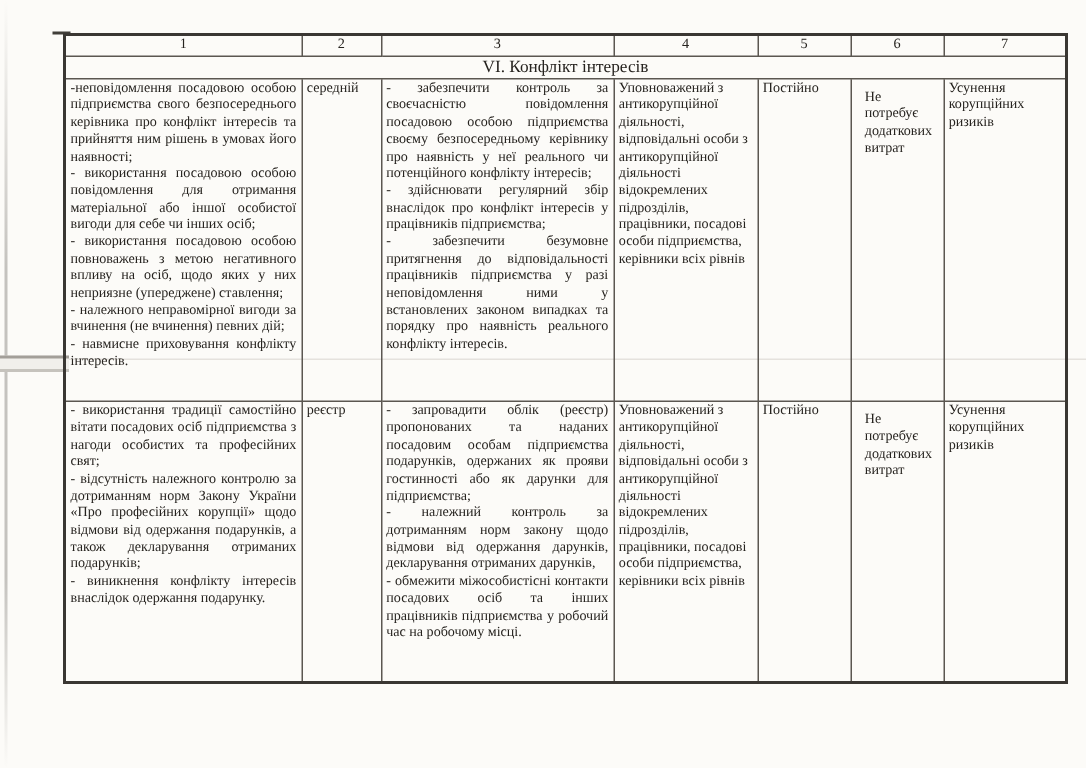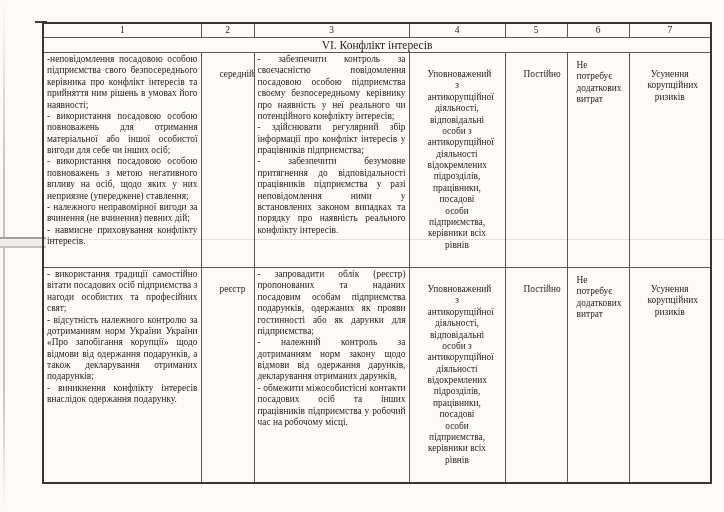--- a/index.html
+++ b/index.html
@@ -49,21 +49,21 @@
     height:13px;text-align:center;vertical-align:middle;
     font-size:9.5px;padding:0;line-height:1;
   }
   tr.r-title td{
     height:14px;text-align:center;vertical-align:middle;
     font-weight:normal;font-size:11.5px;padding:0;line-height:1.05;
   }
   tr.r-vi{height:215px;}
   tr.r-vii{height:187px;padding-left:27px;}
   .cell p{margin:0;text-align:justify;}
-  .cell-plain p{margin:15px;text-align:center;}
+  .cell-plain p{margin:0;text-align:left;}
   .cell-justify-narrow p{margin:6px;text-align:justify;}
 </style>
 </head>
 <body>
 
 <div class="page">
 
   <div class="edge-shadow"></div>
   <div class="fold-faint"></div>
   <div class="fold-left"></div>
@@ -91,52 +91,52 @@
       <td>7</td>
     </tr>
 
     <tr class="r-title">
       <td colspan="7">VI. Конфлікт інтересів</td>
     </tr>
 
     <tr class="r-vi">
       <td class="cell">
         <p>-неповідомлення посадовою особою підприємства свого безпосереднього керівника про конфлікт інтересів та прийняття ним рішень в умовах його наявності;</p>
-        <p>- використання посадовою особою повноважень для отримання матеріальної або іншої особистої вигоди для себе чи інших осіб;</p>
+        <p>- використання посадовою особою повідомлення для отримання матеріальної або іншої особистої вигоди для себе чи інших осіб;</p>
         <p>- використання посадовою особою повноважень з метою негативного впливу на осіб, щодо яких у них неприязне (упереджене) ставлення;</p>
         <p>- належного неправомірної вигоди за вчинення (не вчинення) певних дій;</p>
         <p>- навмисне приховування конфлікту інтересів.</p>
       </td>
       <td class="cell-plain">
         <p>середній</p>
       </td>
       <td class="cell">
         <p>- забезпечити контроль за своєчасністю повідомлення посадовою особою підприємства своєму безпосередньому керівнику про наявність у неї реального чи потенційного конфлікту інтересів;</p>
-        <p>- здійснювати регулярний збір інформації про конфлікт інтересів у працівників підприємства;</p>
+        <p>- здійснювати регулярний збір внаслідок про конфлікт інтересів у працівників підприємства;</p>
         <p>- забезпечити безумовне притягнення до відповідальності працівників підприємства у разі неповідомлення ними у встановлених законом випадках та порядку про наявність реального конфлікту інтересів.</p>
       </td>
       <td class="cell-plain">
         <p>Уповноважений з антикорупційної діяльності, відповідальні особи з антикорупційної діяльності відокремлених підрозділів, працівники, посадові особи підприємства, керівники всіх рівнів</p>
       </td>
       <td class="cell-plain">
         <p>Постійно</p>
       </td>
       <td class="cell-justify-narrow">
         <p>Не потребує додаткових витрат</p>
       </td>
       <td class="cell-plain">
         <p>Усунення корупційних ризиків</p>
       </td>
     </tr>
 
 
     <tr class="r-vii">
       <td class="cell">
         <p>- використання традиції самостійно вітати посадових осіб підприємства з нагоди особистих та професійних свят;</p>
-        <p>- відсутність належного контролю за дотриманням норм України України «Про запобігання корупції» щодо відмови від одержання подарунків, а також декларування отриманих подарунків;</p>
+        <p>- відсутність належного контролю за дотриманням норм Закону України «Про професійних корупції» щодо відмови від одержання подарунків, а також декларування отриманих подарунків;</p>
         <p>- виникнення конфлікту інтересів внаслідок одержання подарунку.</p>
       </td>
       <td class="cell-plain">
         <p>реєстр</p>
       </td>
       <td class="cell">
         <p>- запровадити облік (реєстр) пропонованих та наданих посадовим особам підприємства подарунків, одержаних як прояви гостинності або як дарунки для підприємства;</p>
         <p>- належний контроль за дотриманням норм закону щодо відмови від одержання дарунків, декларування отриманих дарунків,</p>
         <p>- обмежити міжособистісні контакти посадових осіб та інших працівників підприємства у робочий час на робочому місці.</p>
       </td>

